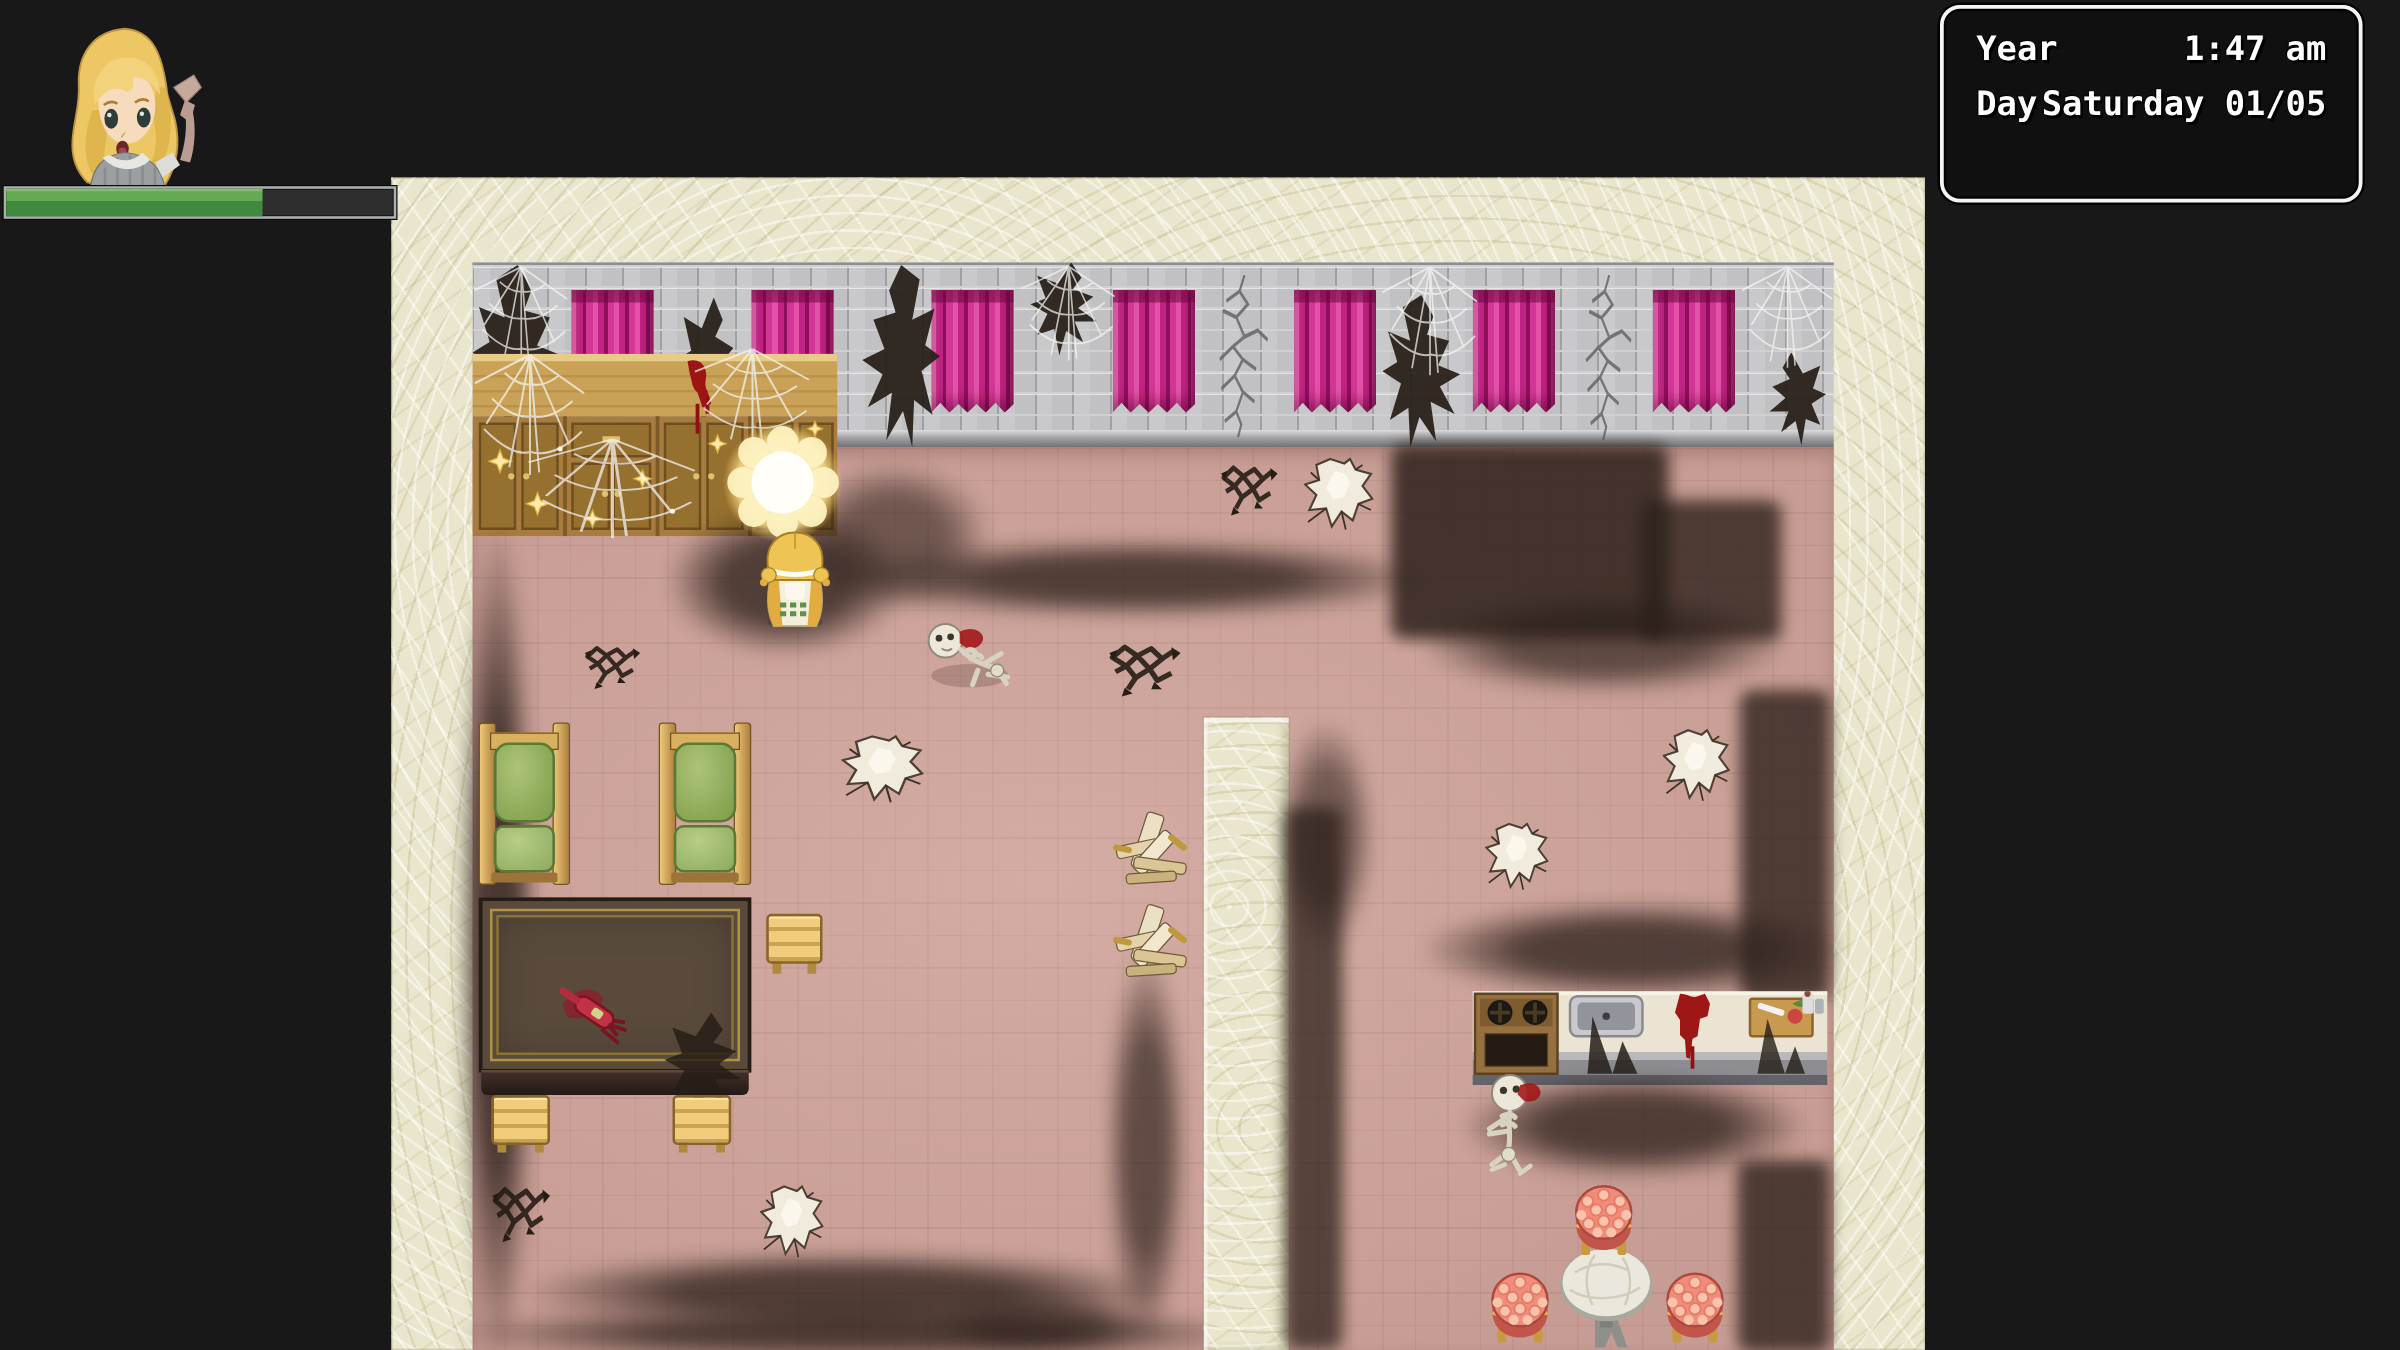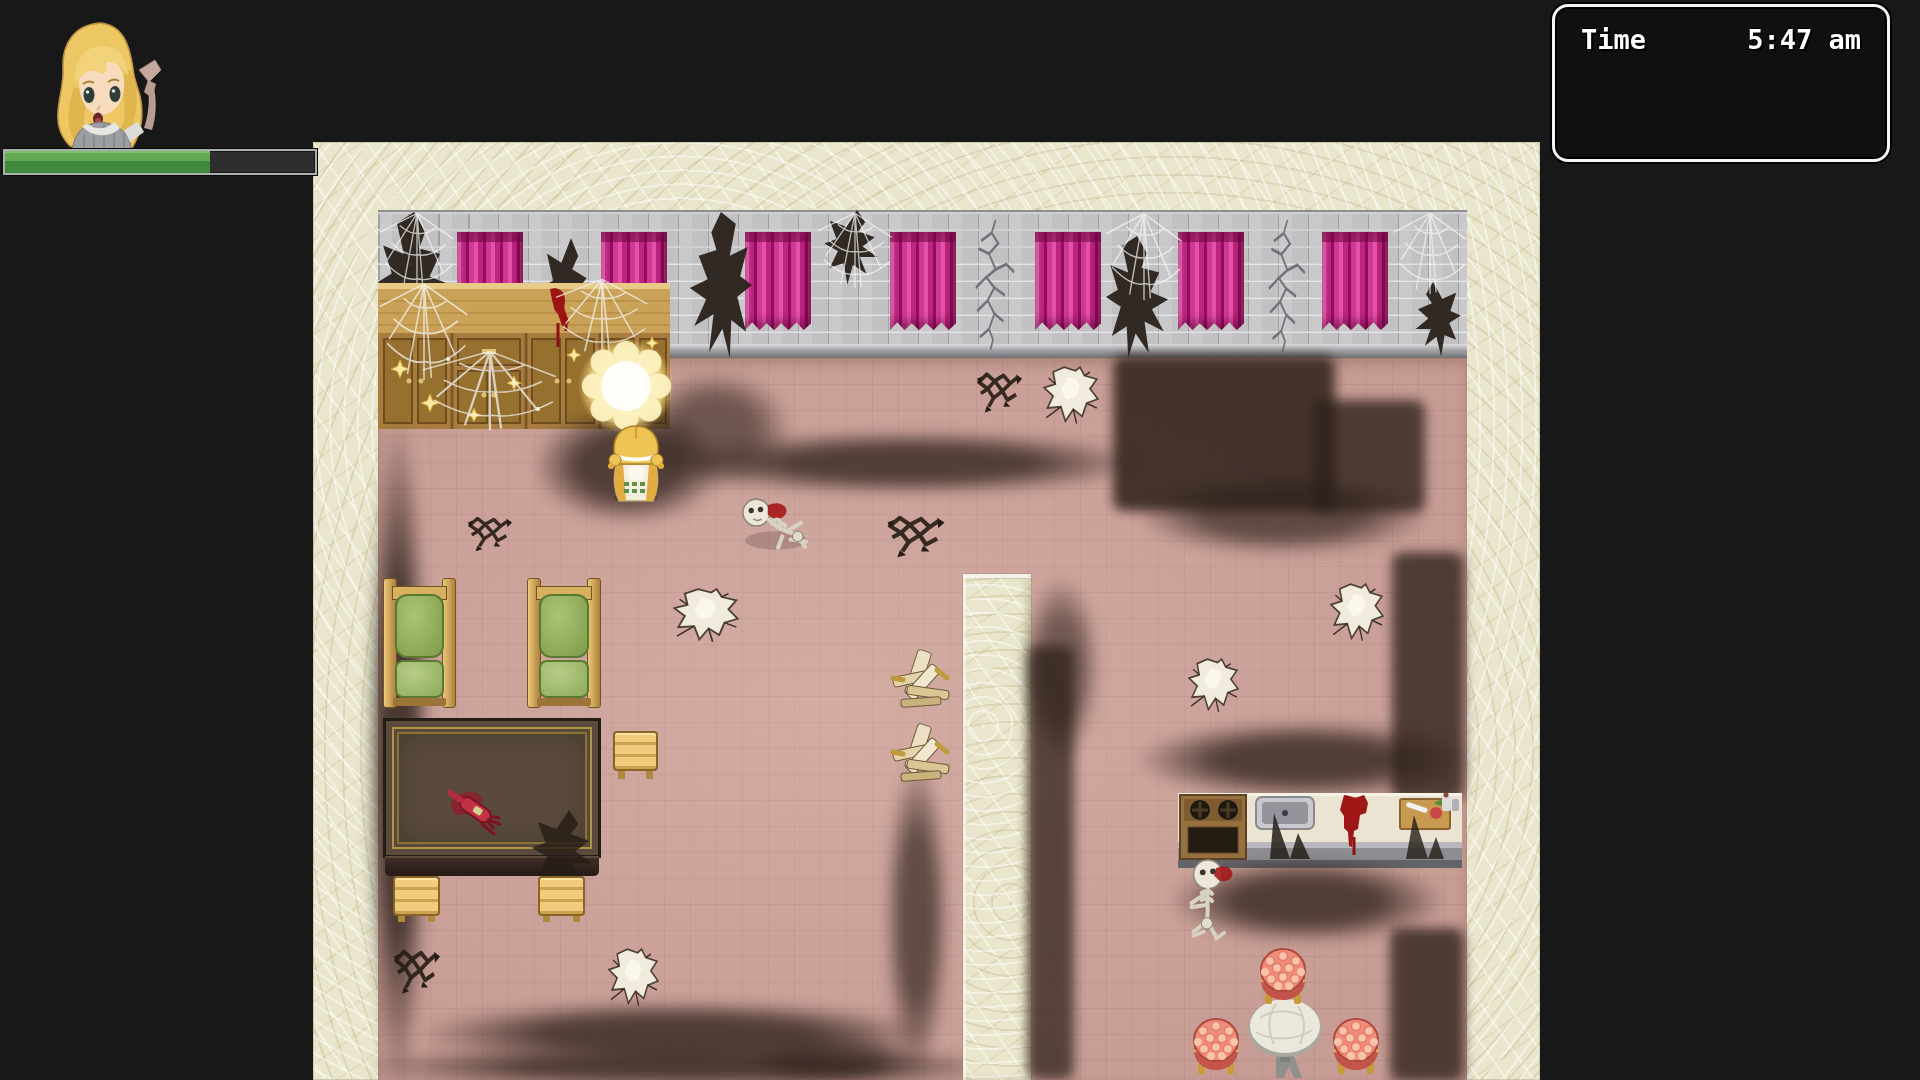--- a/index.html
+++ b/index.html
@@ -691,17 +691,21 @@
     <path d="M52 106c8 6 18 6 26-2l6 6c-10 10-28 10-38-2z" fill="#e6e6e2"></path>
     <path d="M88 112l14-8 6 10-14 10z" fill="#dcdcd8"></path>
   </svg>
 
   <div class="hp-frame">
     <div class="hp-fill" style="width: 66%;"></div>
   </div>
 
   <div class="timebox">
     <div class="trow">
-      <span>Time</span>
-      <span>5:47 am</span>
+      <span>Year</span>
+      <span>1:47 am</span>
+    </div>
+    <div class="trow">
+      <span>Day</span>
+      <span>Saturday 01/05</span>
     </div>
   </div>
 </div>
 
 </body></html>

